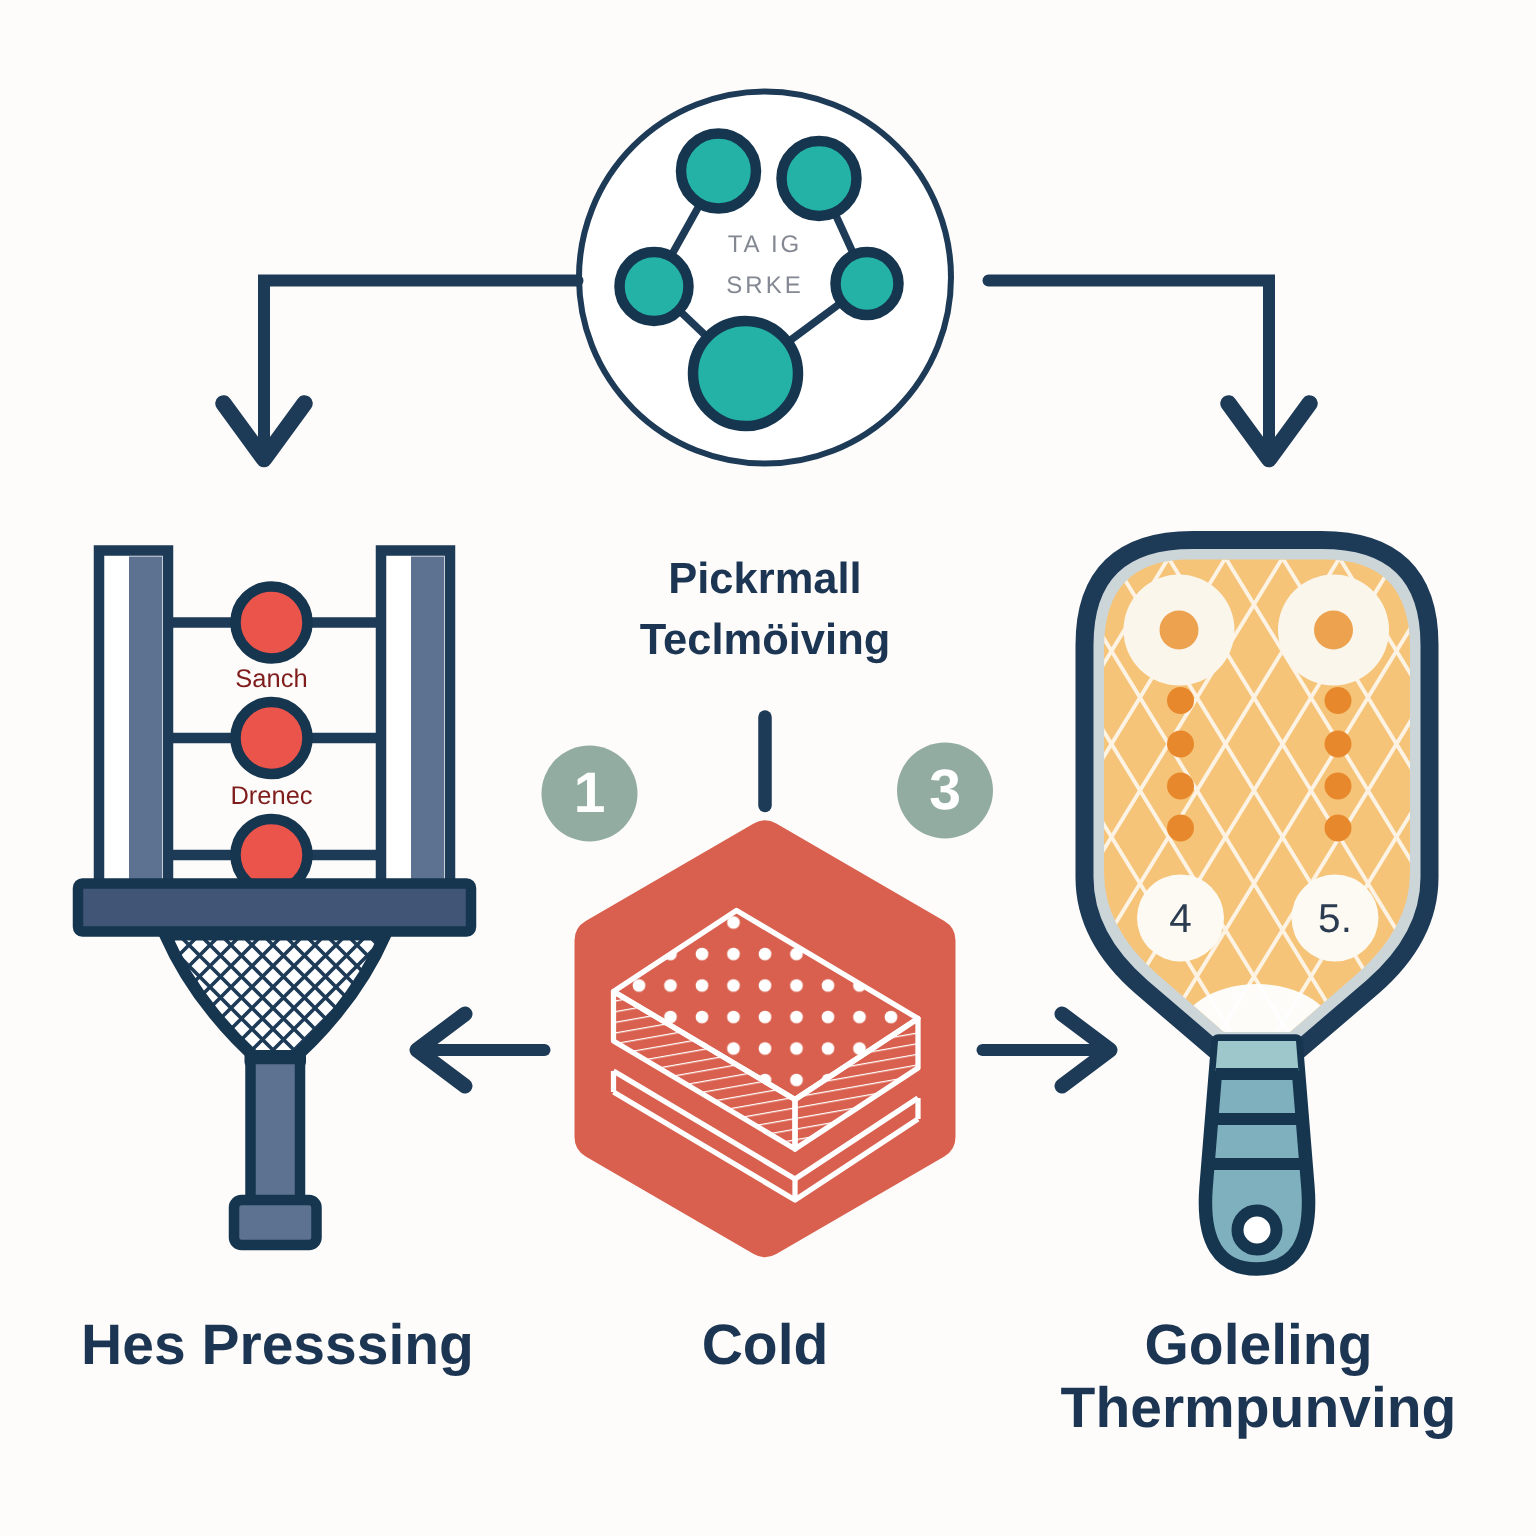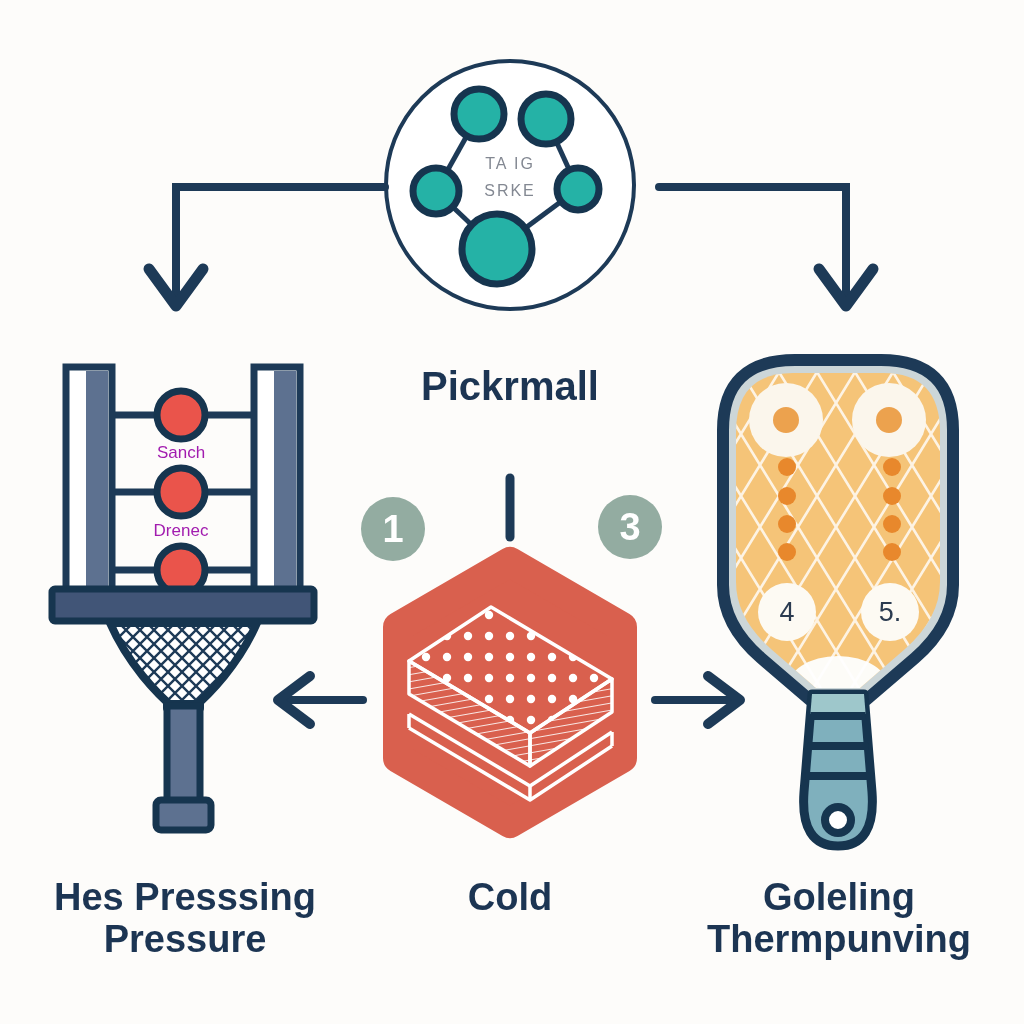--- a/index.html
+++ b/index.html
@@ -13,34 +13,34 @@
   .stage{position:absolute;inset:0;width:924px;height:1024px;}
   svg.art{position:absolute;left:0;top:0;}
   .txt{position:absolute;text-align:center;color:#1c3553;}
   .mol-caption{
     left:450px;top:150px;width:120px;
     font-size:16px;line-height:27px;letter-spacing:2px;
     color:#838892;font-weight:400;
   }
   .diagram-title{
     left:340px;top:366px;width:340px;
-    font-size:40px;line-height:41px;font-weight:700;
+    font-size:29px;line-height:41px;font-weight:700;
     color:#1c3553;
   }
   .badge{
     position:absolute;width:64px;height:64px;border-radius:50%;
     background:#93aca1;color:#ffffff;
     display:flex;align-items:center;justify-content:center;
     font-size:38px;font-weight:700;
   }
   .badge-1{left:361px;top:497px;}
   .badge-3{left:598px;top:495px;}
   .machine-label{
     position:absolute;width:120px;text-align:center;
-    font-size:17px;color:#a21caf;font-weight:400;
+    font-size:17px;color:#7f1d1d;font-weight:400;
   }
   .label-sanch{left:121px;top:443px;}
   .label-drenec{left:121px;top:521px;}
   .paddle-num{
     position:absolute;width:58px;height:58px;
     display:flex;align-items:center;justify-content:center;
     font-size:27px;color:#2b3b50;font-weight:400;
   }
   .paddle-num-left{left:758px;top:583px;}
   .paddle-num-right{left:861px;top:583px;}
@@ -210,38 +210,38 @@
     </g>
   </svg>
 
   <div class="txt mol-caption">
     <div>TA IG</div>
     <div>SRKE</div>
   </div>
 
   <div class="txt diagram-title">
     <div>Pickrmall</div>
+    <div>Teclmöiving</div>
   </div>
 
   <div class="badge badge-1">
     <span>1</span>
   </div>
   <div class="badge badge-3">
     <span>3</span>
   </div>
 
   <div class="machine-label label-sanch">Sanch</div>
   <div class="machine-label label-drenec">Drenec</div>
 
   <div class="paddle-num paddle-num-left">4</div>
   <div class="paddle-num paddle-num-right">5.</div>
 
   <div class="txt caption caption-left">
     <div>Hes Presssing</div>
-    <div>Pressure</div>
   </div>
   <div class="txt caption caption-center">
     <div>Cold</div>
   </div>
   <div class="txt caption caption-right">
     <div>Goleling</div>
     <div>Thermpunving</div>
   </div>
 
 </div>

